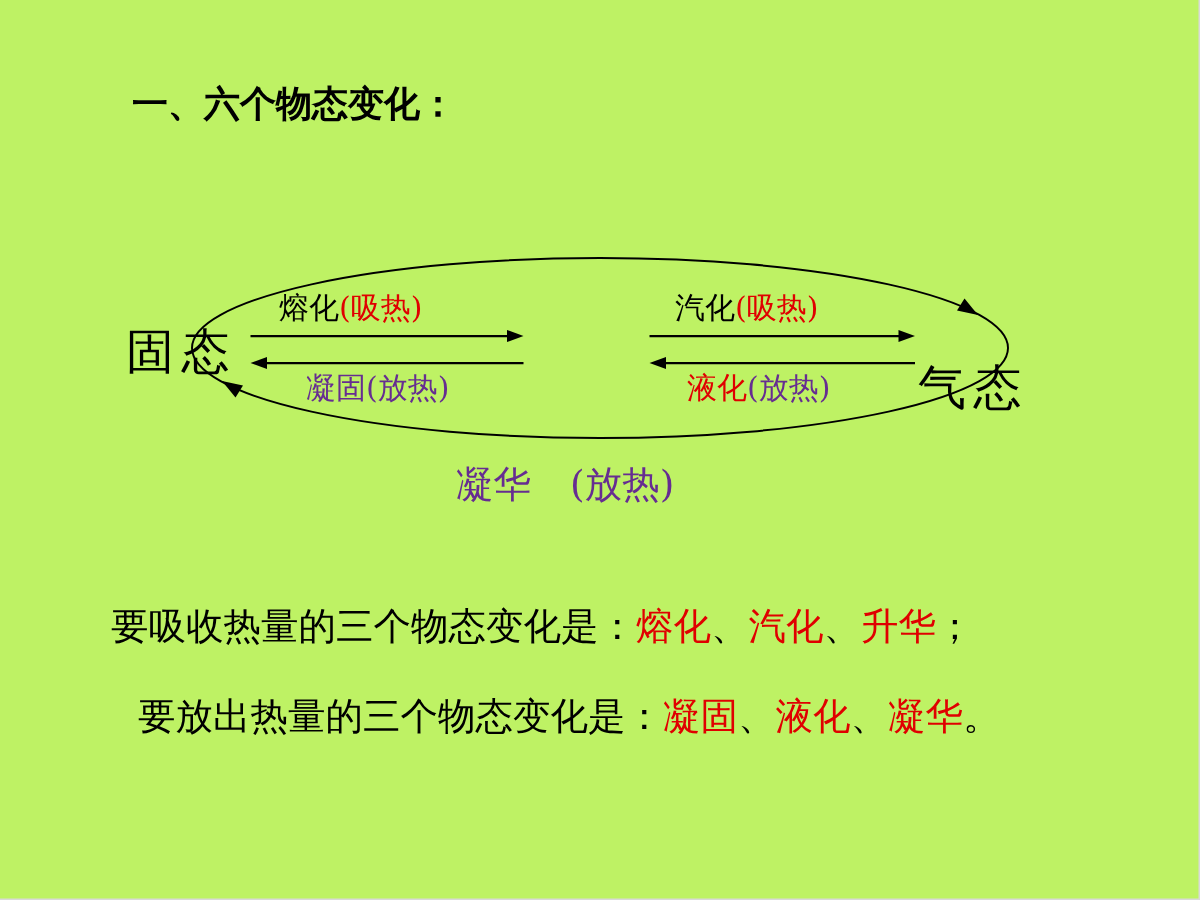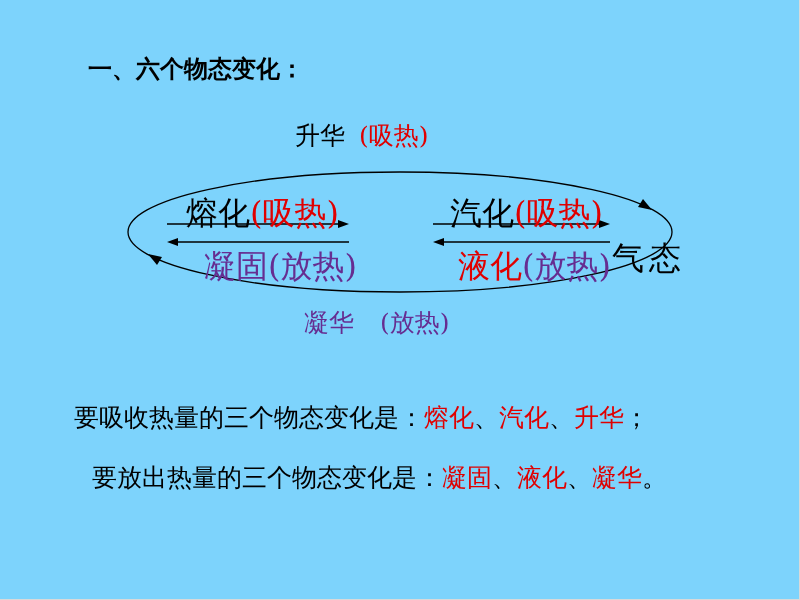--- a/index.html
+++ b/index.html
@@ -4,28 +4,28 @@
 <style>
   * { margin:0; padding:0; box-sizing:border-box; }
   html,body { background:#ffffff; }
   body {
     width:800px; height:600px;
     font-family:"DejaVu Serif","Liberation Serif",serif;
     color:#000;
   }
   .slide {
     position:relative; width:800px; height:600px;
-    background:#7dd3fc; overflow:hidden;
+    background:#bef264; overflow:hidden;
     border-right:1px solid #d9d9d9; border-bottom:1px solid #d9d9d9;
   }
   .abs { position:absolute; white-space:nowrap; }
   .title { left:88px; top:53px; font-size:24px; font-weight:bold; }
   .diagram-svg { left:0; top:110px; }
   .state { font-size:32px; letter-spacing:5px; }
-  .trans { font-size:32px; }
+  .trans { font-size:20px; }
   .cycle { font-size:25px; }
   .summary { font-size:25px; }
   .red { color:#e00000; }
   .purple { color:#662d91; }
   .gap14 { margin-left:14px; }
   .gap26 { margin-left:26px; }
   svg line { stroke:#000; stroke-width:1.5; }
   svg ellipse { fill:none; stroke:#000; stroke-width:1.3; }
   svg polygon { fill:#000; stroke:none; }
 </style>
@@ -52,22 +52,22 @@
     <g>
       <line x1="433" y1="114" x2="600" y2="114"></line>
       <polygon points="610,114 599,110 599,118"></polygon>
     </g>
     <g>
       <line x1="442" y1="132" x2="610" y2="132"></line>
       <polygon points="433,132 444,128 444,136"></polygon>
     </g>
   </svg>
 
-  <div class="abs cycle" style="left:295px; top:119px;"><span>升华</span><span class="red gap14">(吸热)</span></div>
 
+  <div class="abs state" style="left:84px; top:213px;">固态</div>
   <div class="abs state" style="left:612px; top:213px;margin-top:24px;">气态</div>
 
   <div class="abs trans" style="left:186px; top:192px;"><span>熔化</span><span class="red">(吸热)</span></div>
 
   <div class="abs trans purple" style="left:204px; top:245px;"><span>凝固</span><span>(放热)</span></div>
 
   <div class="abs trans" style="left:450px; top:192px;"><span>汽化</span><span class="red">(吸热)</span></div>
 
   <div class="abs trans" style="left:458px; top:245px;"><span class="red">液化</span><span class="purple">(放热)</span></div>
 

